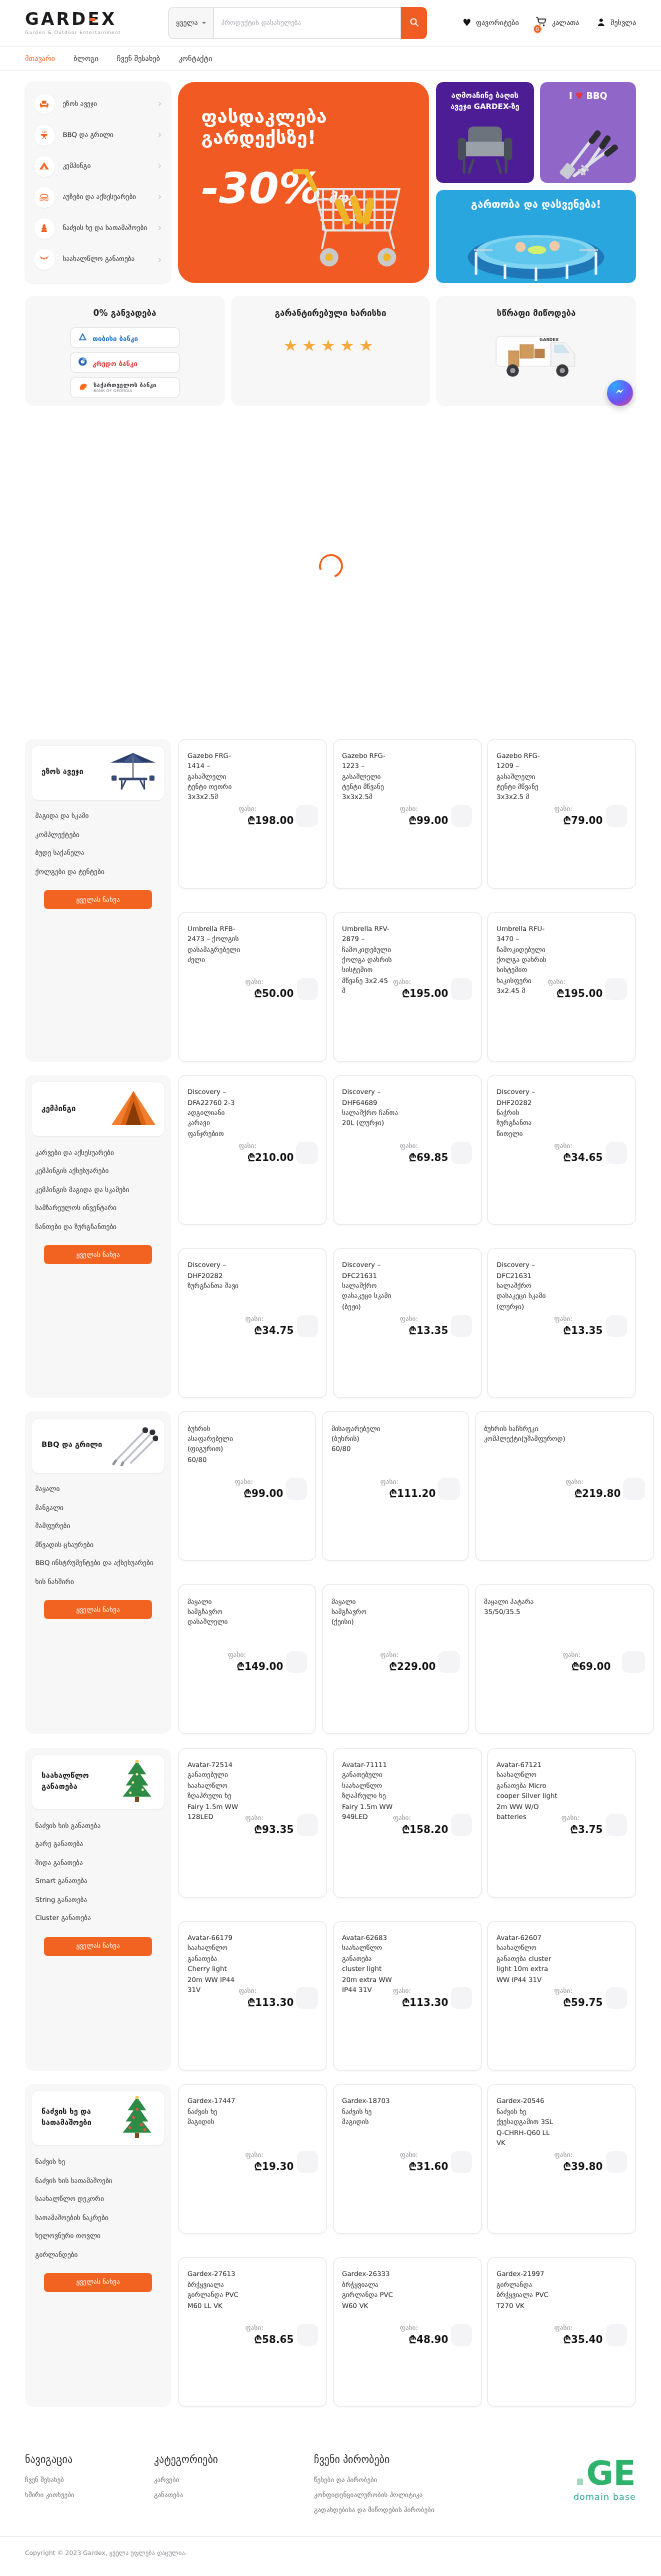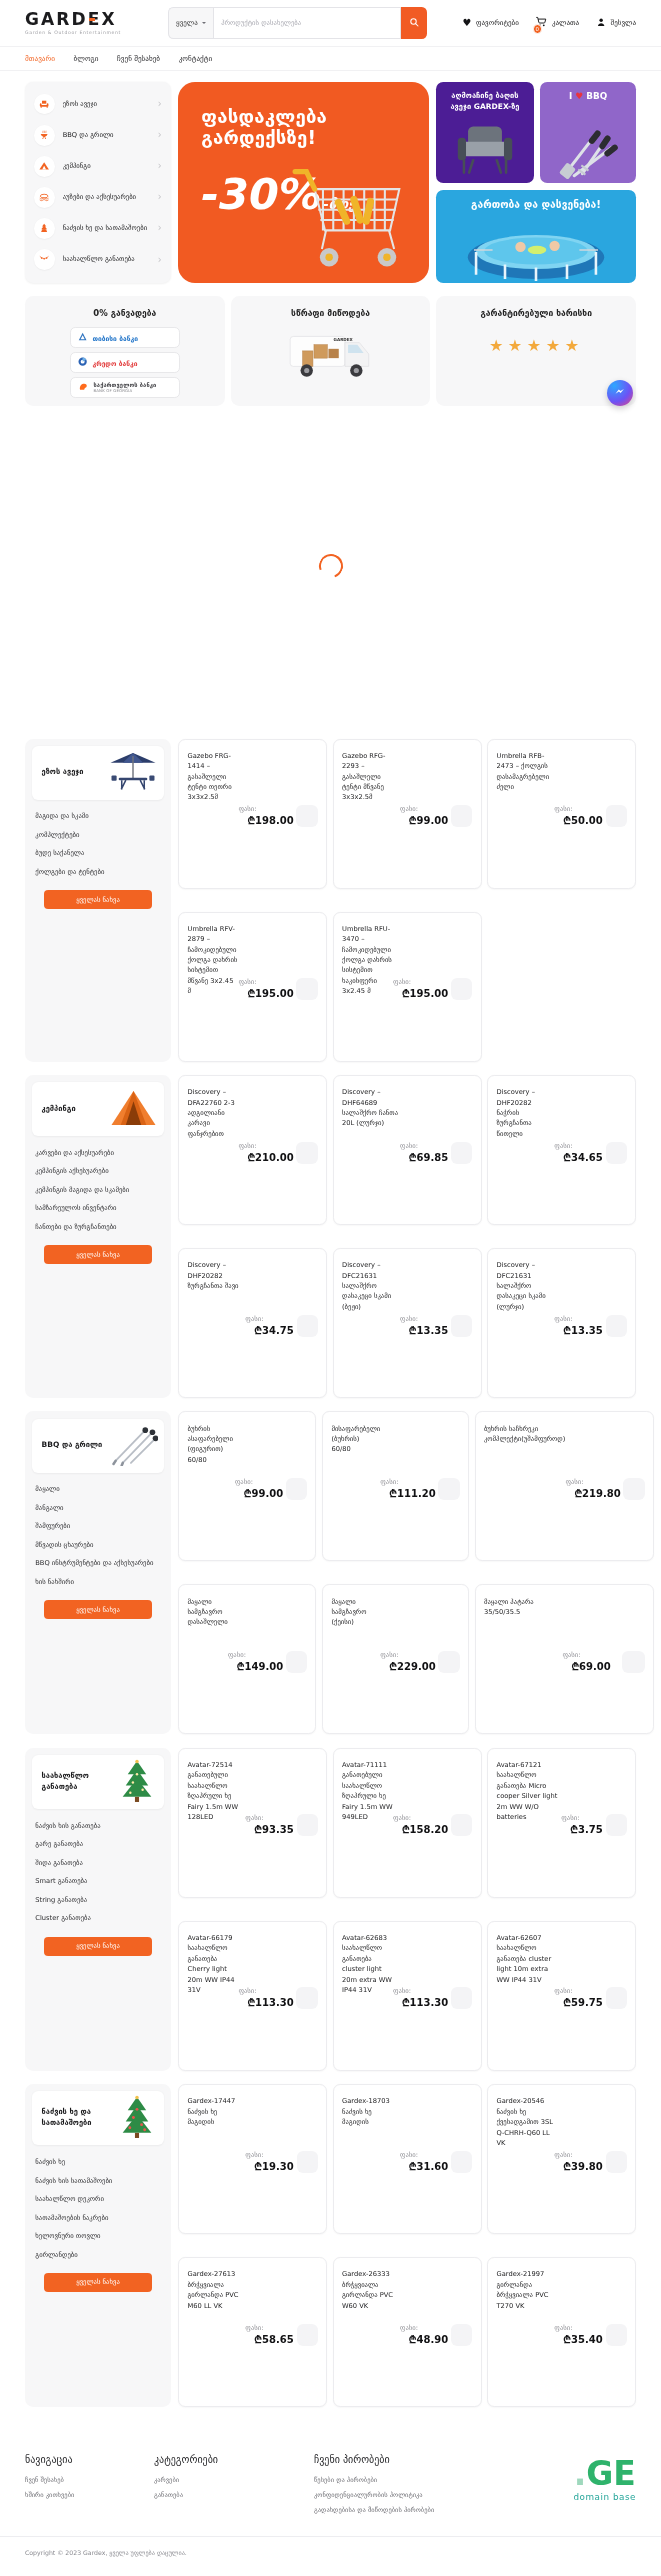--- a/index.html
+++ b/index.html
@@ -44,21 +44,21 @@
   .cat-card { width:146px; min-width:146px; background:#f7f7f8; border-radius:8.3px; padding:6.2px 8.3px;
     box-shadow:0 0.5px 2.1px rgba(0,0,0,.06); }
   .cat-item { display:flex; align-items:center; gap:7.7px; padding:5.2px 1px; cursor:pointer; }
   .cat-ic { width:20.7px; height:20.7px; min-width:20.7px; background:#fff; border-radius:50%; display:flex; align-items:center;
     justify-content:center; box-shadow:0 0.5px 1.5px rgba(0,0,0,.06); color:#f26322; }
   .cat-label { flex:1; font-size:6.7px; color:#202022; line-height:1.35; }
   .chev { color:#c3c3c8; font-size:9.8px; line-height:1; }
   .main-banner { flex:1; background:#f15a22; border-radius:17px; position:relative; overflow:hidden;
     padding:24px 0 0 23px; height:201px; }
   .mb-title { color:#fff; font-size:18.6px; font-weight:800; letter-spacing:0.2px; }
-  .mb-disc { color:#fff; font-size:43px; font-weight:800; font-style:italic; line-height:1; margin-top:25px; display:flex; align-items:baseline; }
+  .mb-disc { color:#fff; font-size:43px; font-weight:800; font-style:italic; line-height:1; margin-top:19px; display:flex; align-items:baseline; }
   .mb-suffix { font-size:14px; font-weight:700; font-style:italic; margin-left:1px; }
   .mb-art { position:absolute; right:7.2px; bottom:2.1px; }
   .right-col { width:200px; min-width:200px; display:flex; flex-direction:column; gap:6.2px; }
   .small-row { display:flex; gap:6.2px; height:101px; }
   .banner { border-radius:7.2px; flex:1; position:relative; overflow:hidden; text-align:center; color:#fff; font-weight:700; cursor:pointer; }
   .banner.green { background:#4c1d95; font-size:7.5px; padding:8.3px 7.2px 0; line-height:1.45; }
   .banner.purple { background:#9066c9; font-size:8.8px; padding:8.3px 6.2px 0; }
   .banner.purple .hrt { color:#e8343f; }
   .banner.blue { background:#2aa6df; height:94px; font-size:10.3px; padding:8.3px 6.2px 0; }
   .b-art { position:absolute; left:50%; transform:translateX(-50%); bottom:0; }
@@ -351,39 +351,39 @@
                 <path d="M4 15C2.6 10.5 5 4.6 10.4 3.4c4.4-1 7.6 2 6.4 5.2-.8 2-2.8 2.3-4 4.2l-.9 2.2z" fill="#ff6b1c"></path>
               </svg></span>
           <span class="bank-sub">
             <span class="bank-name" style="color:#3c3c40;font-size:5.7px">საქართველოს ბანკი</span><br>
             <span>BANK OF GEORGIA</span>
           </span>
         </div>
       </div>
     </div>
     <div class="feature">
+      <div class="f-title">გარანტირებული ხარისხი</div>
+      <div class="stars">★★★★★</div>
+    </div>
+    <div class="feature">
       <div class="f-title">სწრაფი მიწოდება</div>
       <div class="van-wrap"><svg width="93" height="58" viewBox="0 0 180 112">
             <rect x="12" y="22" width="106" height="58" rx="6" fill="#fdfdfd" stroke="#d9d9dc"></rect>
             <path d="M118 34h28l18 22v24h-46z" fill="#f3f3f4" stroke="#d9d9dc"></path>
             <path d="M124 38h18l12 16h-30z" fill="#cfe3ef"></path>
             <rect x="58" y="38" width="26" height="26" fill="#cf9a5c" stroke="#b8824a"></rect>
             <rect x="86" y="46" width="20" height="18" fill="#b8824a"></rect>
             <rect x="36" y="50" width="20" height="30" fill="#cf9a5c" stroke="#b8824a"></rect>
             <circle cx="44" cy="88" r="12" fill="#3a3a3e"></circle>
             <circle cx="44" cy="88" r="5" fill="#9c9ca1"></circle>
             <circle cx="140" cy="88" r="12" fill="#3a3a3e"></circle>
             <circle cx="140" cy="88" r="5" fill="#9c9ca1"></circle>
             <text x="96" y="30" font-size="8" fill="#333" font-weight="bold">GARDEX</text>
           </svg></div>
     </div>
-    <div class="feature">
-      <div class="f-title">გარანტირებული ხარისხი</div>
-      <div class="stars">★★★★★</div>
-    </div>
   </div>
 
   <div class="loading">
     <div class="spinner"></div>
   </div>
 
   <div id="sections">
   <section class="prod-section">
     <aside class="sec-side">
       <div class="sec-title-card">
@@ -421,31 +421,46 @@
         <span></span>
       </button>
     </div>
   </article>
 
   <article class="card">
     <div class="card-img">
       <span class="ph"></span>
 
     </div>
-    <div class="card-name">Gazebo RFG-2293 – გასაშლელი ტენტი მწვანე 3x3x2.5მ</div>
+    <div class="card-name">Gazebo RFG-1223 – გასაშლელი ტენტი მწვანე 3x3x2.5მ</div>
     <div class="card-foot">
       <div class="price">
         <span class="pl">ფასი: </span><b class="pv">₾99.00</b>
       </div>
       <button class="cart-btn">
         <span></span>
       </button>
     </div>
   </article>
 
+  <article class="card">
+    <div class="card-img">
+      <span class="ph"></span>
+
+    </div>
+    <div class="card-name">Gazebo RFG-1209 – გასაშლელი ტენტი მწვანე 3x3x2.5 მ</div>
+    <div class="card-foot">
+      <div class="price">
+        <span class="pl">ფასი: </span><b class="pv">₾79.00</b>
+      </div>
+      <button class="cart-btn">
+        <span></span>
+      </button>
+    </div>
+  </article>
 
   <article class="card">
     <div class="card-img">
       <span class="ph"></span>
 
     </div>
     <div class="card-name">Umbrella RFB-2473 – ქოლგის დასამაგრებელი ძელი</div>
     <div class="card-foot">
       <div class="price">
         <span class="pl">ფასი: </span><b class="pv">₾50.00</b>

